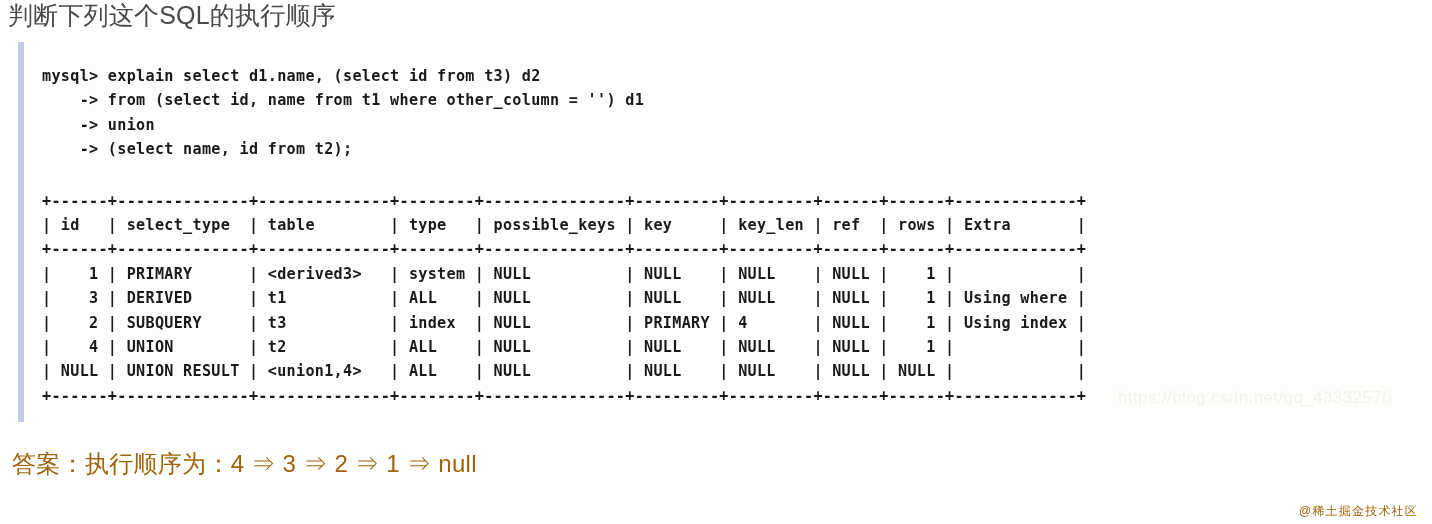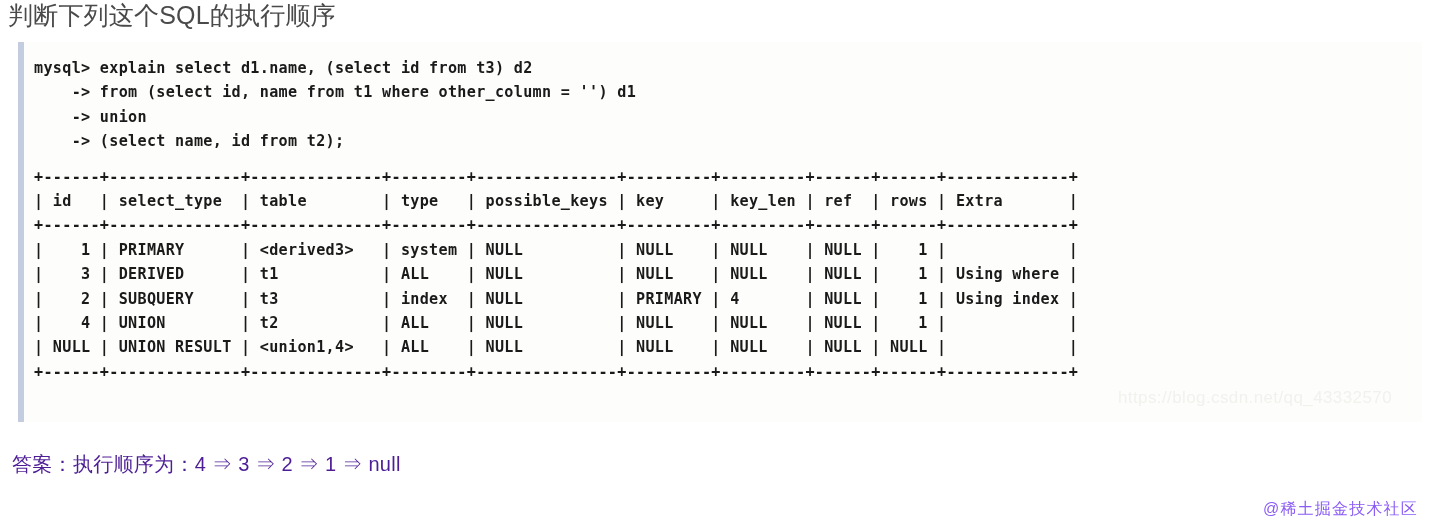--- a/index.html
+++ b/index.html
@@ -42,21 +42,21 @@
   }
   #code-block-inner {
     position: absolute;
     left: 9px;
     top: 13px;
     right: 0;
     bottom: 0;
   }
 
   pre.term {
-    margin: 1px;
+    margin: 9px;
     padding: 0;
     font-family: "DejaVu Sans Mono", "Liberation Mono", monospace;
     font-size: 15.1px;
     line-height: 24.4px;
     color: #1a1a1a;
     font-weight: 700;
     letter-spacing: 0.32px;
     white-space: pre;
   }
   .term-gap { height: 9px; }
@@ -70,34 +70,34 @@
     font-size: 17px;
     color: #f1f1ee;
     letter-spacing: 0.4px;
     white-space: nowrap;
     pointer-events: none;
   }
   #juejin-watermark {
     position: absolute;
     right: 14px;
     bottom: 4px;
-    font-size: 16px;
-    color: #8b5cf6;
+    font-size: 12px;
+    color: #a16207;
     letter-spacing: 1.2px;
     white-space: nowrap;
   }
 
   
   #answer-line {
     position: absolute;
     left: 12px;
     top: 447px;
-    font-size: 20px;
+    font-size: 24px;
     line-height: 34px;
-    color: #4c1d95;
+    color: #a16207;
     letter-spacing: 0.3px;
     white-space: nowrap;
   }
 </style>
 </head>
 <body>
 
 <div id="question-heading">判断下列这个SQL的执行顺序</div>
 
 <div id="code-block">

